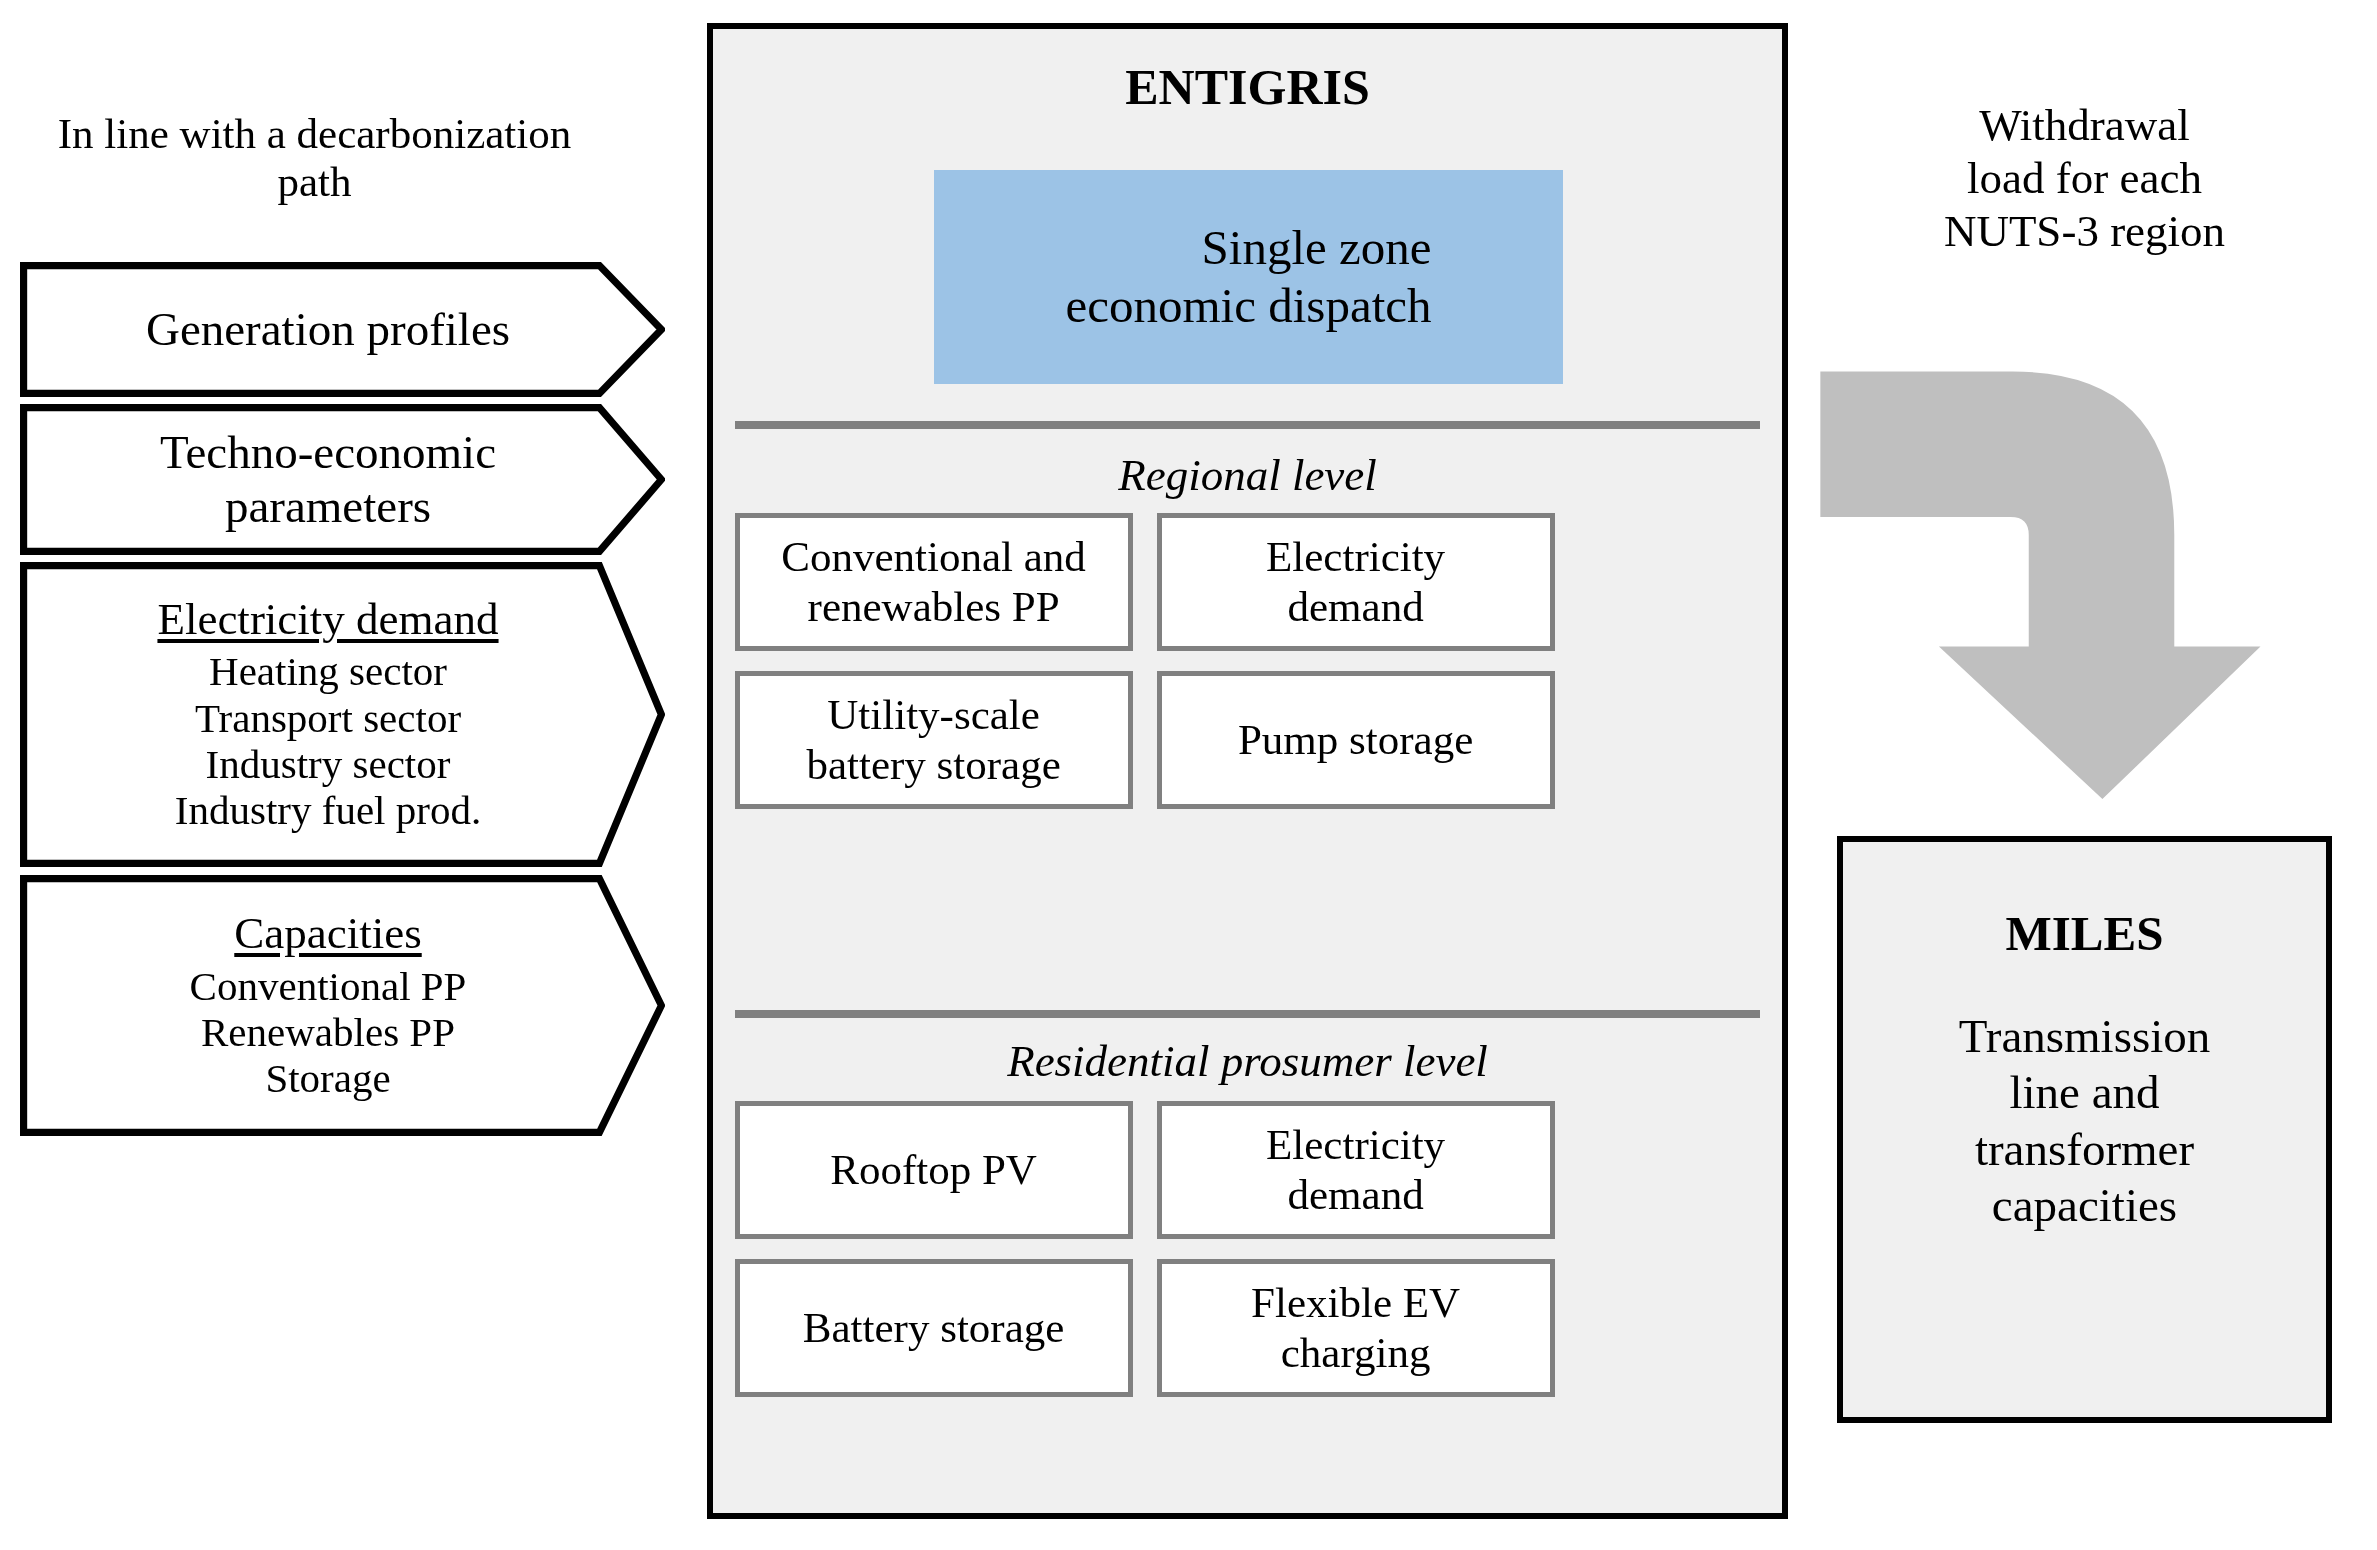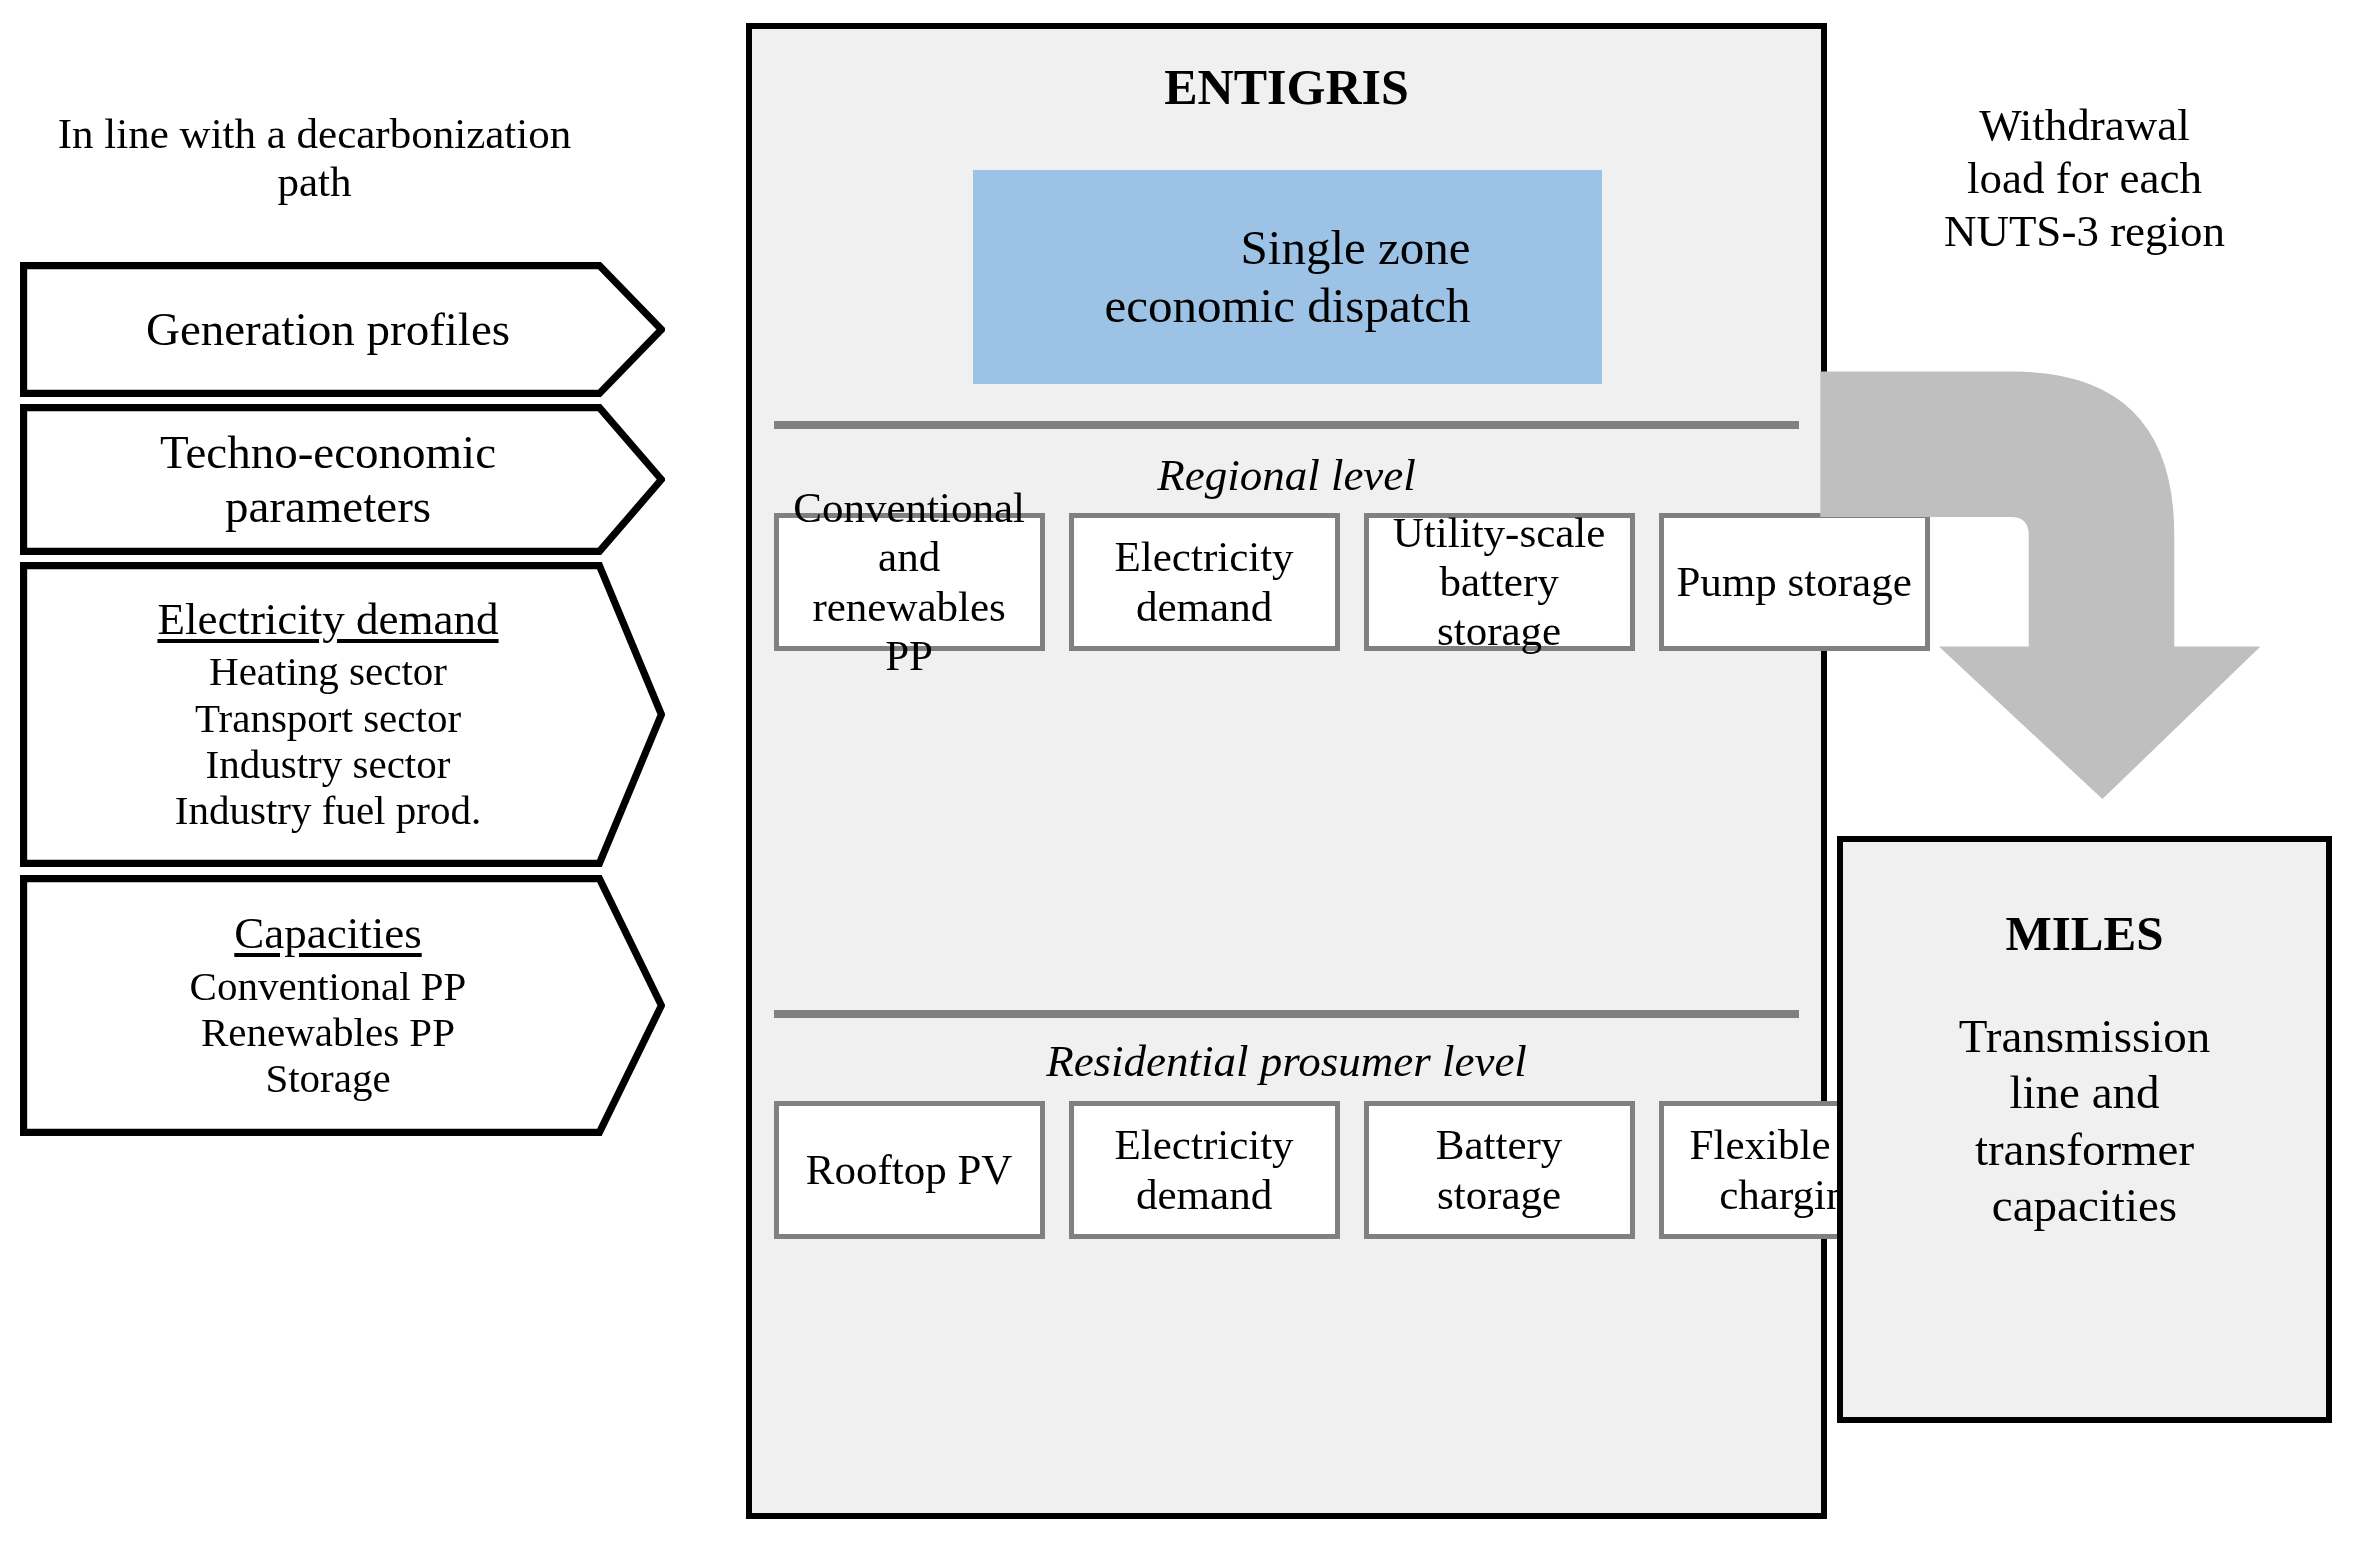--- a/index.html
+++ b/index.html
@@ -89,21 +89,20 @@
   
   #entigris-panel {
     position: absolute;
     left: 707px;
     top: 22.5px;
     width: 1081px;
     height: 1496px;
     box-sizing: border-box;
     border: 6.3px solid #000000;
     background: #f0f0f0;
-    margin-left: 39px;
   }
   #entigris-title {
     position: absolute;
     left: 0;
     top: 29px;
     width: 100%;
     text-align: center;
     font-size: 50px;
     font-weight: bold;
   }
@@ -142,23 +141,23 @@
     text-align: center;
     font-size: 45px;
     font-style: italic;
   }
   #label-regional { top: 420px; }
   #label-residential { top: 1006px; }
 
   .grid {
     position: absolute;
     left: 21.6px;
-    width: 1156px;
+    width: 820px;
     display: grid;
-    grid-template-columns: 1fr 1fr 1fr 1fr;
+    grid-template-columns: 1fr 1fr;
     column-gap: 24px;
     row-gap: 20px;
   }
   #grid-regional { top: 484px; }
   #grid-residential { top: 1072px; }
 
   .cell {
     box-sizing: border-box;
     border: 5.4px solid #808080;
     background: #ffffff;

